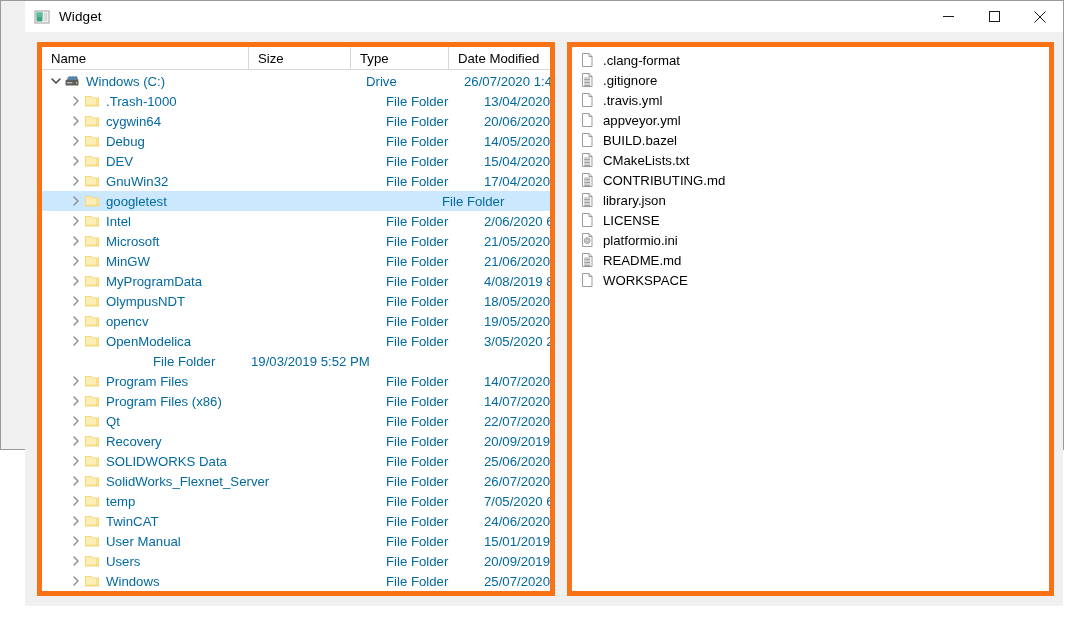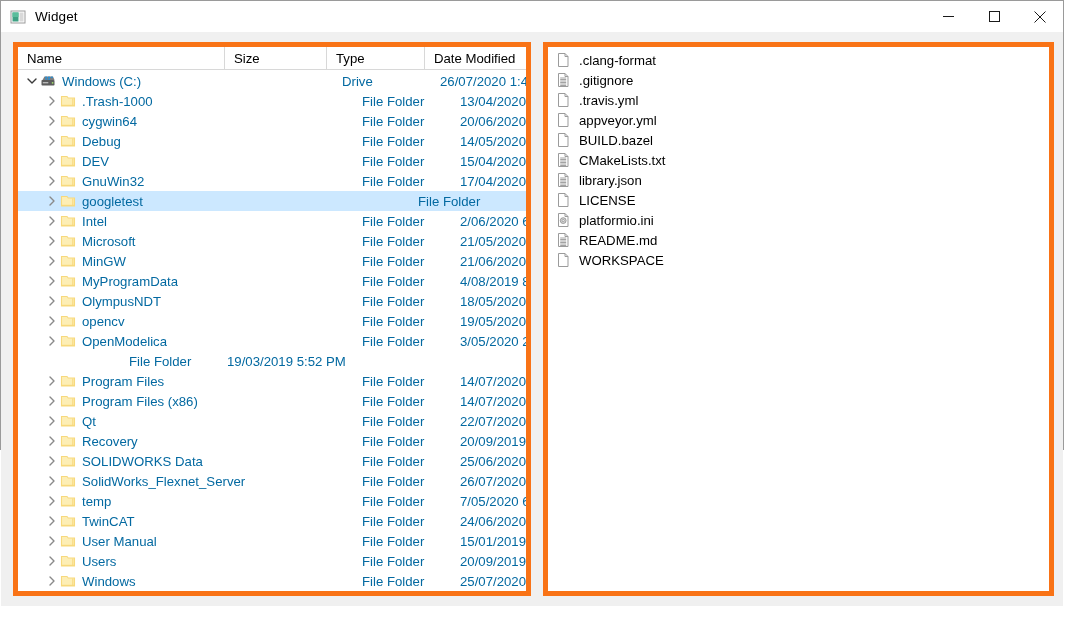--- a/index.html
+++ b/index.html
@@ -17,20 +17,21 @@
   
   #window {
     position: relative;
     width: 1064px;
     height: 450px;
     border: 1px solid #9a9a9a;
     background: #f0f0f0;
     box-sizing: border-box;
     display: flex;
     flex-direction: column;
+    padding-left: 24px;
   }
 
   
   #titlebar {
     height: 31px;
     min-height: 31px;
     background: #ffffff;
     display: flex;
     align-items: center;
     position: relative;
@@ -841,55 +842,70 @@
                 <path d="M3.5 1.5 H10 L13 4.5 V14.5 H3.5 Z" fill="#ffffff" stroke="#9b9b9b" stroke-width="1"></path>
                 <path d="M10 1.5 V4.5 H13" fill="none" stroke="#9b9b9b" stroke-width="1"></path>
                 <line x1="5.2" y1="6" x2="11.2" y2="6" stroke="#8a8a8a" stroke-width="0.8"></line>
                 <line x1="5.2" y1="7.5" x2="11.2" y2="7.5" stroke="#8a8a8a" stroke-width="0.8"></line>
                 <line x1="5.2" y1="9" x2="11.2" y2="9" stroke="#8a8a8a" stroke-width="0.8"></line>
                 <line x1="5.2" y1="10.5" x2="11.2" y2="10.5" stroke="#8a8a8a" stroke-width="0.8"></line>
                 <line x1="5.2" y1="12" x2="11.2" y2="12" stroke="#8a8a8a" stroke-width="0.8"></line>
                 <line x1="5.2" y1="13.5" x2="11.2" y2="13.5" stroke="#8a8a8a" stroke-width="0.8"></line>
               </svg>
             </span>
-            <span>library.json</span>
-          </div>
-          <div class="frow">
-            <span class="file-icon">
-              <svg width="16" height="16" viewBox="0 0 16 16">
-                <path d="M3.5 1.5 H10 L13 4.5 V14.5 H3.5 Z" fill="#ffffff" stroke="#9b9b9b" stroke-width="1"></path>
-                <path d="M10 1.5 V4.5 H13" fill="none" stroke="#9b9b9b" stroke-width="1"></path>
-              </svg>
-            </span>
-            <span>LICENSE</span>
-          </div>
-          <div class="frow">
-            <span class="file-icon">
-              <svg width="16" height="16" viewBox="0 0 16 16">
-                <path d="M3.5 1.5 H10 L13 4.5 V14.5 H3.5 Z" fill="#ffffff" stroke="#9b9b9b" stroke-width="1"></path>
-                <path d="M10 1.5 V4.5 H13" fill="none" stroke="#9b9b9b" stroke-width="1"></path>
-                <circle cx="8.2" cy="8.6" r="2.9" fill="#d4d4d4" stroke="#8a8a8a" stroke-width="0.8"></circle>
-                <circle cx="8.2" cy="8.6" r="1.1" fill="#ffffff" stroke="#8a8a8a" stroke-width="0.7"></circle>
-              </svg>
-            </span>
-            <span>platformio.ini</span>
+            <span>CONTRIBUTING.md</span>
           </div>
           <div class="frow">
             <span class="file-icon">
               <svg width="16" height="16" viewBox="0 0 16 16">
                 <path d="M3.5 1.5 H10 L13 4.5 V14.5 H3.5 Z" fill="#ffffff" stroke="#9b9b9b" stroke-width="1"></path>
                 <path d="M10 1.5 V4.5 H13" fill="none" stroke="#9b9b9b" stroke-width="1"></path>
                 <line x1="5.2" y1="6" x2="11.2" y2="6" stroke="#8a8a8a" stroke-width="0.8"></line>
                 <line x1="5.2" y1="7.5" x2="11.2" y2="7.5" stroke="#8a8a8a" stroke-width="0.8"></line>
                 <line x1="5.2" y1="9" x2="11.2" y2="9" stroke="#8a8a8a" stroke-width="0.8"></line>
                 <line x1="5.2" y1="10.5" x2="11.2" y2="10.5" stroke="#8a8a8a" stroke-width="0.8"></line>
                 <line x1="5.2" y1="12" x2="11.2" y2="12" stroke="#8a8a8a" stroke-width="0.8"></line>
                 <line x1="5.2" y1="13.5" x2="11.2" y2="13.5" stroke="#8a8a8a" stroke-width="0.8"></line>
               </svg>
             </span>
+            <span>library.json</span>
+          </div>
+          <div class="frow">
+            <span class="file-icon">
+              <svg width="16" height="16" viewBox="0 0 16 16">
+                <path d="M3.5 1.5 H10 L13 4.5 V14.5 H3.5 Z" fill="#ffffff" stroke="#9b9b9b" stroke-width="1"></path>
+                <path d="M10 1.5 V4.5 H13" fill="none" stroke="#9b9b9b" stroke-width="1"></path>
+              </svg>
+            </span>
+            <span>LICENSE</span>
+          </div>
+          <div class="frow">
+            <span class="file-icon">
+              <svg width="16" height="16" viewBox="0 0 16 16">
+                <path d="M3.5 1.5 H10 L13 4.5 V14.5 H3.5 Z" fill="#ffffff" stroke="#9b9b9b" stroke-width="1"></path>
+                <path d="M10 1.5 V4.5 H13" fill="none" stroke="#9b9b9b" stroke-width="1"></path>
+                <circle cx="8.2" cy="8.6" r="2.9" fill="#d4d4d4" stroke="#8a8a8a" stroke-width="0.8"></circle>
+                <circle cx="8.2" cy="8.6" r="1.1" fill="#ffffff" stroke="#8a8a8a" stroke-width="0.7"></circle>
+              </svg>
+            </span>
+            <span>platformio.ini</span>
+          </div>
+          <div class="frow">
+            <span class="file-icon">
+              <svg width="16" height="16" viewBox="0 0 16 16">
+                <path d="M3.5 1.5 H10 L13 4.5 V14.5 H3.5 Z" fill="#ffffff" stroke="#9b9b9b" stroke-width="1"></path>
+                <path d="M10 1.5 V4.5 H13" fill="none" stroke="#9b9b9b" stroke-width="1"></path>
+                <line x1="5.2" y1="6" x2="11.2" y2="6" stroke="#8a8a8a" stroke-width="0.8"></line>
+                <line x1="5.2" y1="7.5" x2="11.2" y2="7.5" stroke="#8a8a8a" stroke-width="0.8"></line>
+                <line x1="5.2" y1="9" x2="11.2" y2="9" stroke="#8a8a8a" stroke-width="0.8"></line>
+                <line x1="5.2" y1="10.5" x2="11.2" y2="10.5" stroke="#8a8a8a" stroke-width="0.8"></line>
+                <line x1="5.2" y1="12" x2="11.2" y2="12" stroke="#8a8a8a" stroke-width="0.8"></line>
+                <line x1="5.2" y1="13.5" x2="11.2" y2="13.5" stroke="#8a8a8a" stroke-width="0.8"></line>
+              </svg>
+            </span>
             <span>README.md</span>
           </div>
           <div class="frow">
             <span class="file-icon">
               <svg width="16" height="16" viewBox="0 0 16 16">
                 <path d="M3.5 1.5 H10 L13 4.5 V14.5 H3.5 Z" fill="#ffffff" stroke="#9b9b9b" stroke-width="1"></path>
                 <path d="M10 1.5 V4.5 H13" fill="none" stroke="#9b9b9b" stroke-width="1"></path>
               </svg>
             </span>
             <span>WORKSPACE</span>

